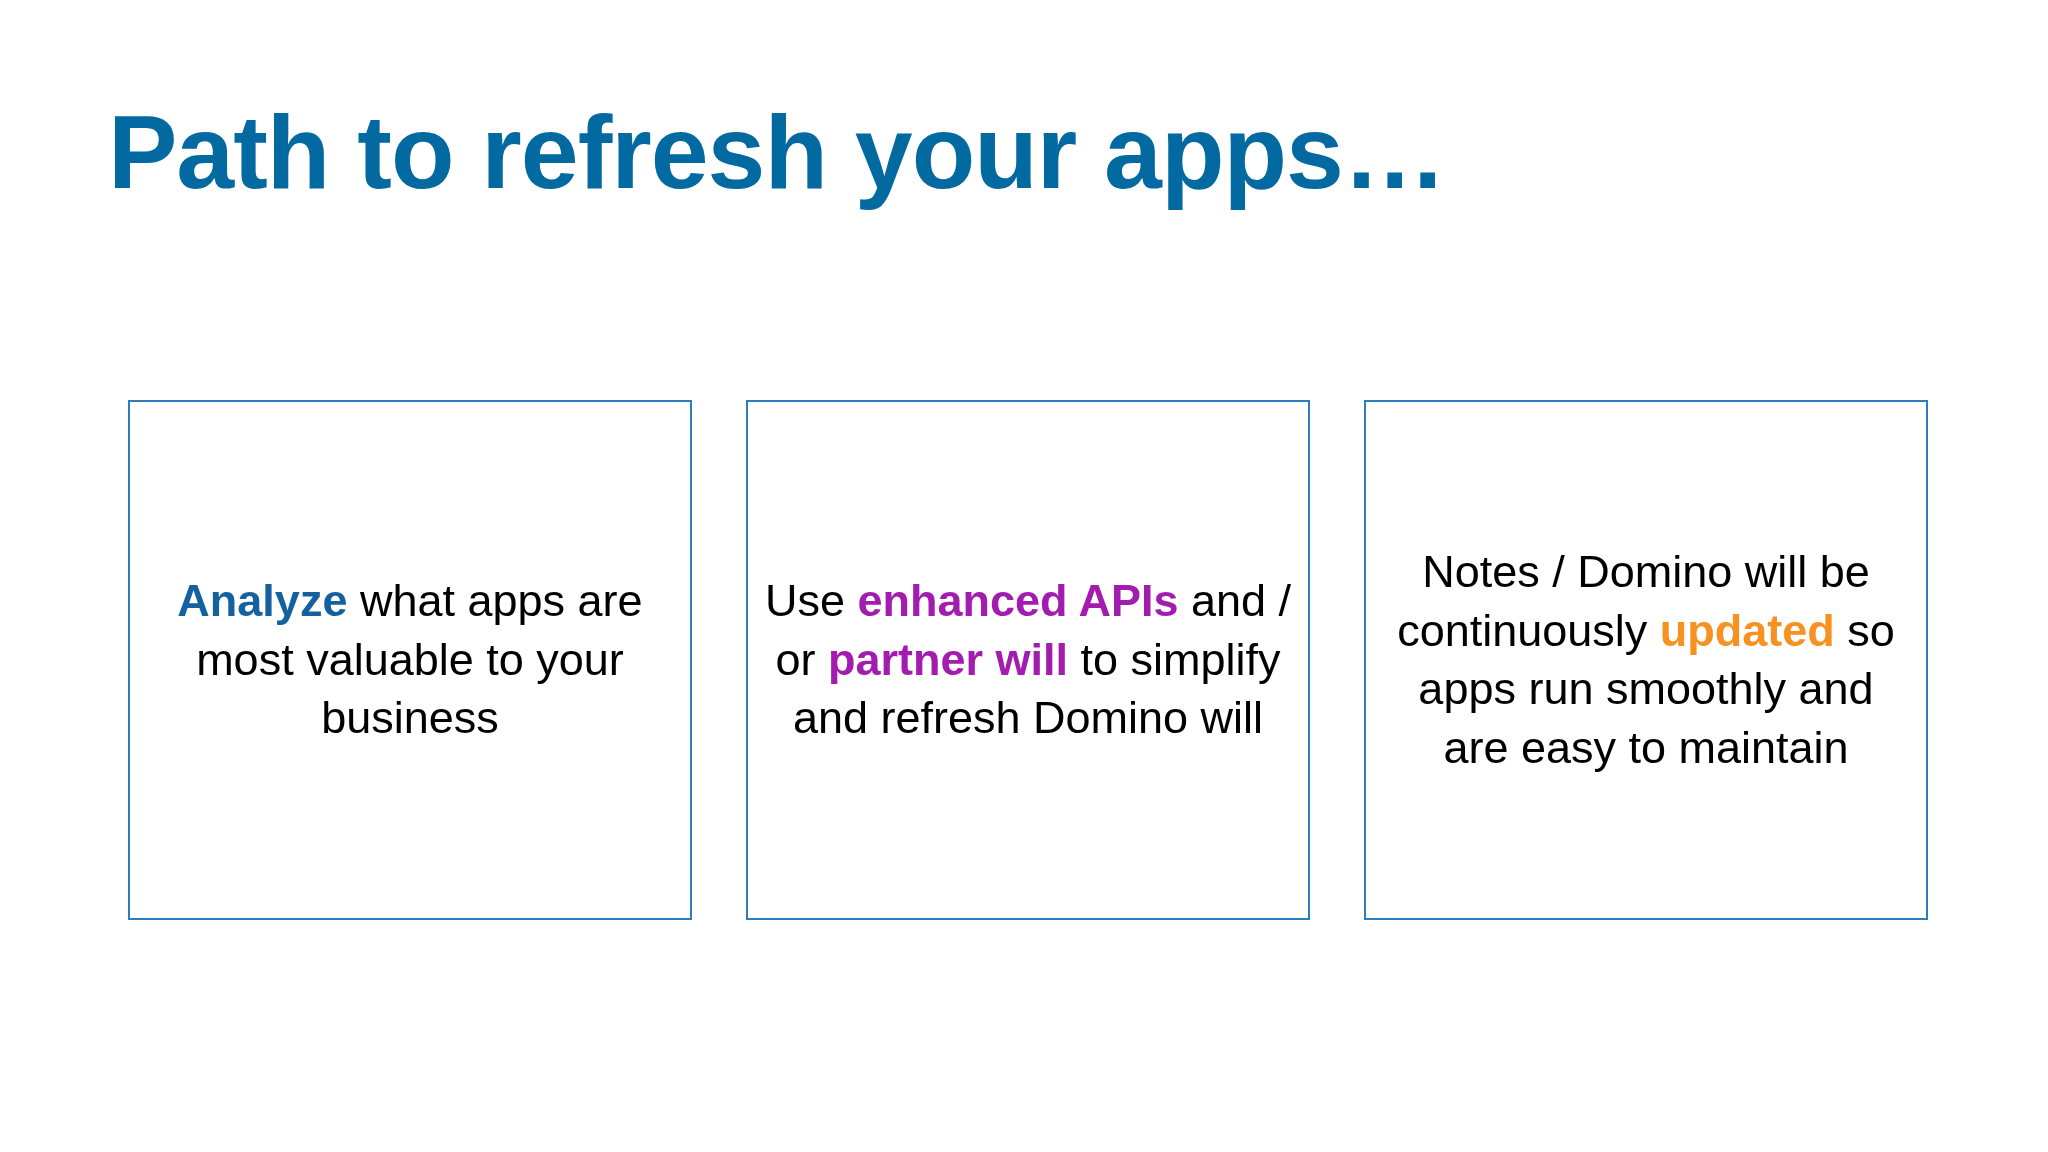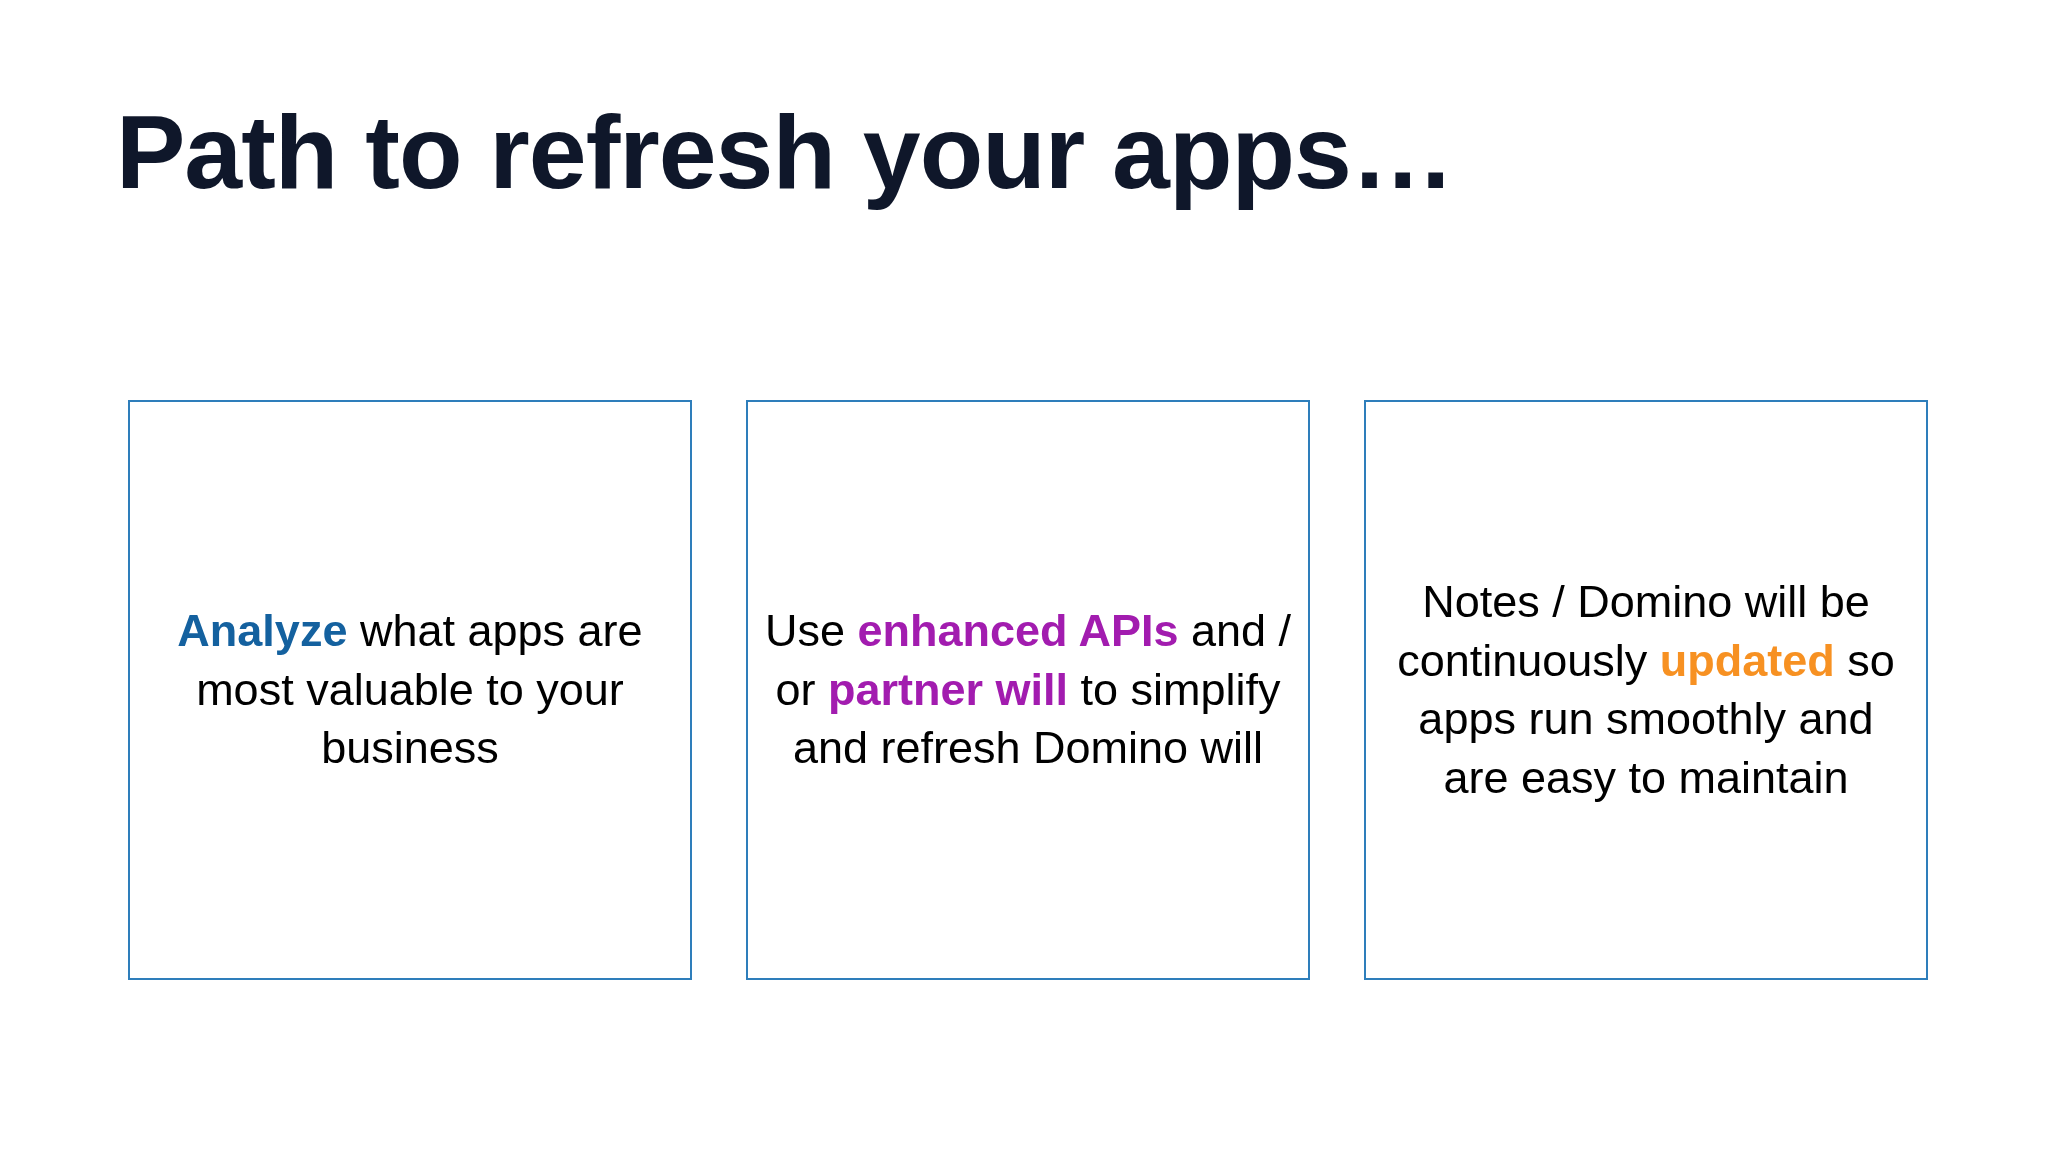--- a/index.html
+++ b/index.html
@@ -20,30 +20,29 @@
   .slide-title {
     position: absolute;
     left: 108px;
     top: 96px;
     width: 1800px;
     font-family: "Liberation Sans", sans-serif;
     font-weight: bold;
     font-size: 104px;
     line-height: 1.08;
     letter-spacing: -1px;
-    color: #0f172a;
+    color: #0369a1;
     white-space: nowrap;
-    margin-left: 8px;
   }
   .cards {
     position: absolute;
     left: 128px;
     top: 400px;
     width: 1800px;
-    height: 580px;
+    height: 520px;
     display: flex;
     flex-direction: row;
     align-items: stretch;
     gap: 54px;
   }
   .card {
     flex: 1 1 0;
     box-sizing: border-box;
     border: 2px solid #2E7EBB;
     background: #ffffff;

